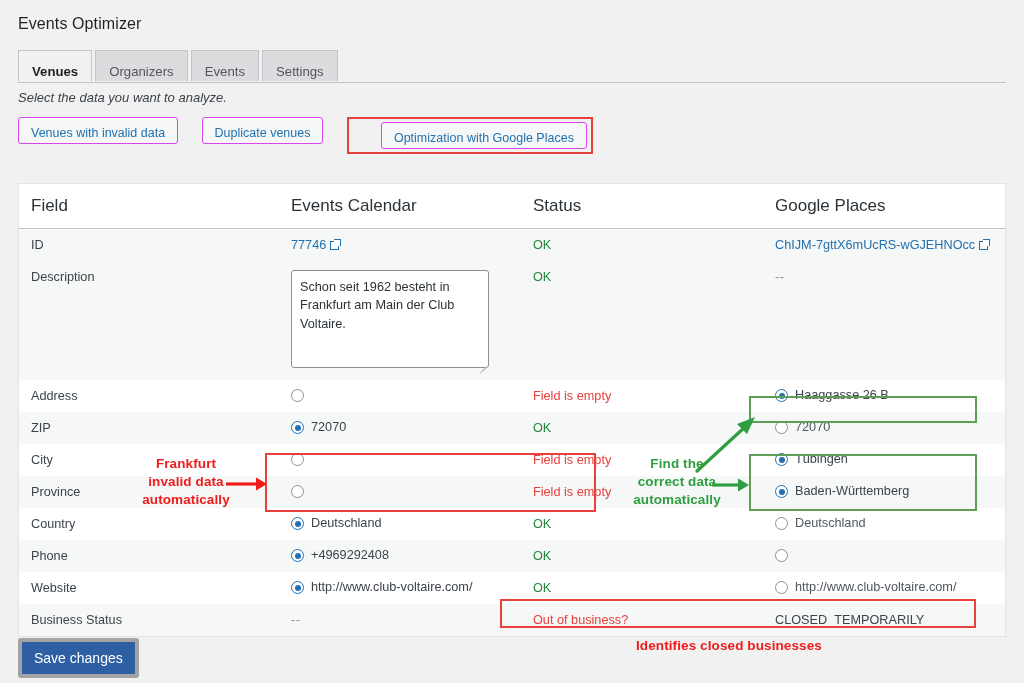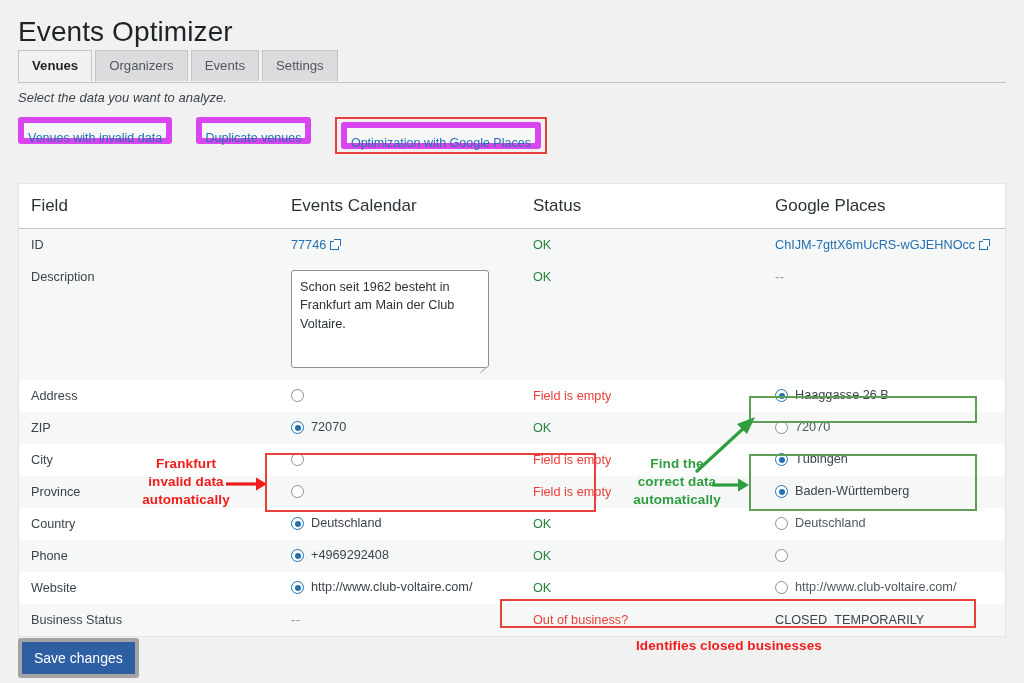--- a/index.html
+++ b/index.html
@@ -8,62 +8,62 @@
     background:#f1f1f1;
     font-family:"Liberation Sans","DejaVu Sans",sans-serif;
     color:#3c434a;
     -webkit-font-smoothing:antialiased;
   }
   .page{position:relative;width:1024px;height:683px;}
 
   
   .page-title{
     position:absolute;left:18px;top:14px;
-    font-size:28px;font-weight:400;color:#1d2327;line-height:1.3;
+    font-size:16px;font-weight:400;color:#1d2327;line-height:1.3;
     letter-spacing:.1px;
   }
 
   
   .tabs{
     position:absolute;left:18px;top:50px;width:988px;height:32px;
     border-bottom:1px solid #c3c4c7;
   }
   .tab{
     position:relative;float:left;display:block;
-    margin:0 3px 0 0;padding:6px 13px 7px;
+    margin:0 3px 0 0;padding:12px 13px 7px;
     font-size:13.2px;line-height:1.4;
     background:#dcdcde;border:1px solid #c3c4c7;border-bottom:none;
     color:#50575e;box-sizing:border-box;height:31px;
     cursor:pointer;
   }
   .tab.active{
     background:#f1f1f1;color:#1d2327;font-weight:600;
     border-bottom:1px solid #f1f1f1;margin-bottom:-1px;height:32px;
   }
 
   
   .intro{
     position:absolute;left:18px;top:90px;
     font-size:13px;color:#3c434a;font-style:italic;
   }
   .btnrow{position:absolute;left:18px;top:117px;}
   .btn-sec{
     display:inline-block;vertical-align:top;
-    padding:5px 4px;margin-right:19px;
+    padding:5px 12px;margin-right:19px;
     font-size:12.5px;line-height:1.6;
     color:#2271b1;background:#f6f7f7;
-    border:6px solid #d946ef;border-radius:3px;
+    border:1px solid #d946ef;border-radius:3px;
     cursor:pointer;box-sizing:border-box;height:27px;
   }
   .btn-wrap-hl{
     display:inline-block;vertical-align:top;
     border:2px solid #e8403a;padding:3px 4px;margin-right:0;
     box-sizing:border-box;
   }
-  .btn-wrap-hl .btn-sec{margin-right:0;}
+  .btn-wrap-hl .btn-sec{margin-right:0;margin-left:28px;}
 
   
   .panel{
     position:absolute;left:18px;top:183px;width:988px;
     background:#fff;border:1px solid #e2e4e7;
     box-sizing:border-box;
   }
   table{width:100%;border-collapse:collapse;table-layout:fixed;}
   col.c1{width:260px;}
   col.c2{width:242px;}

